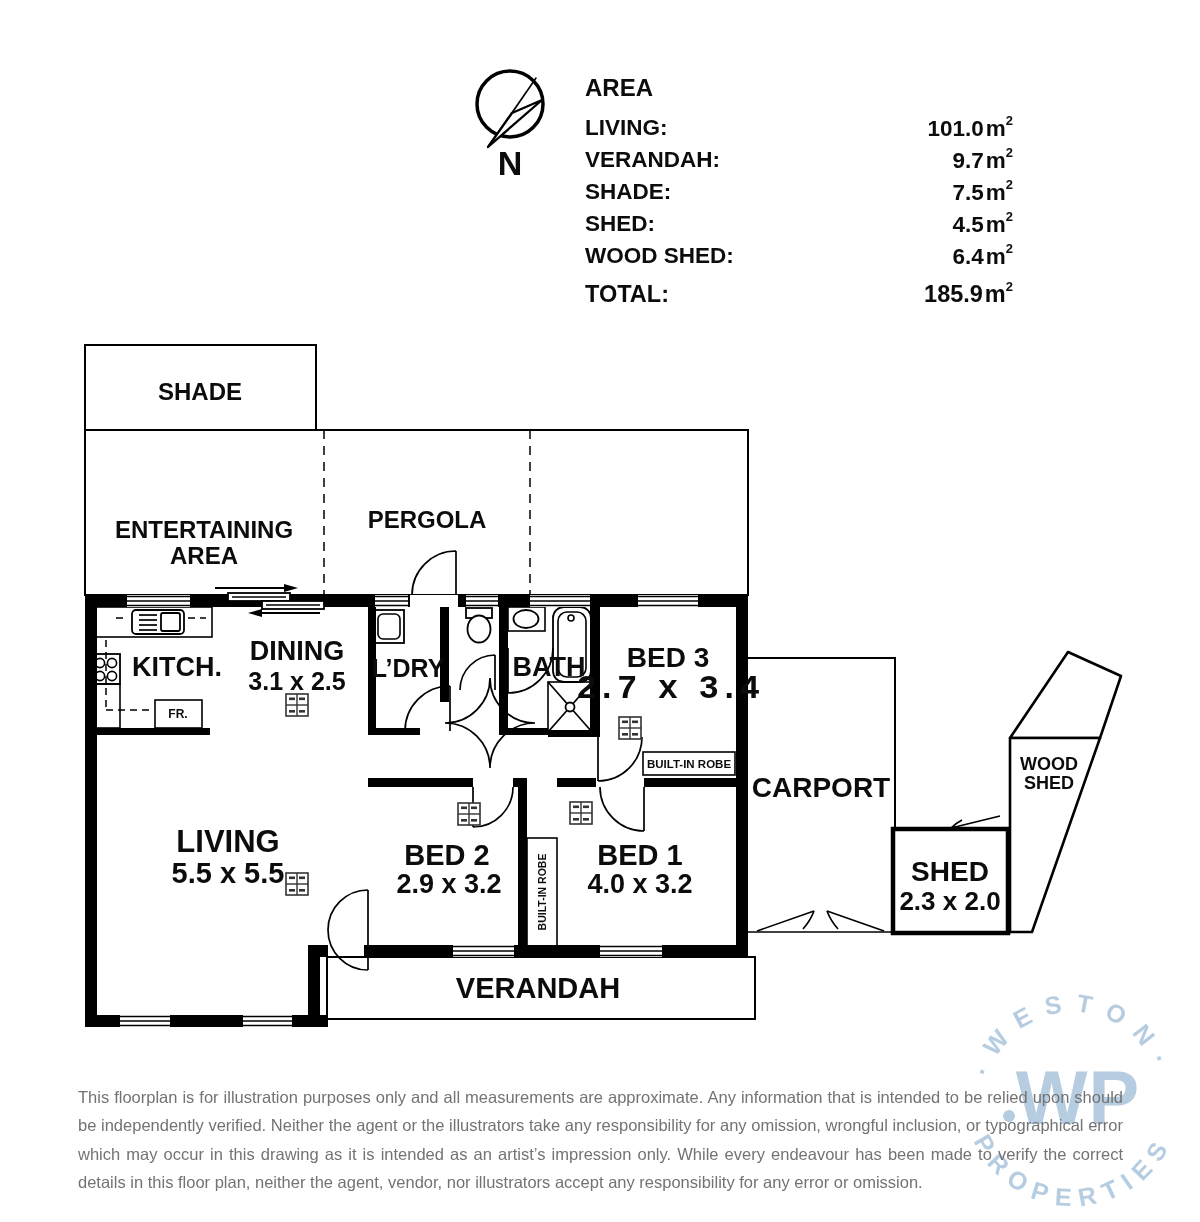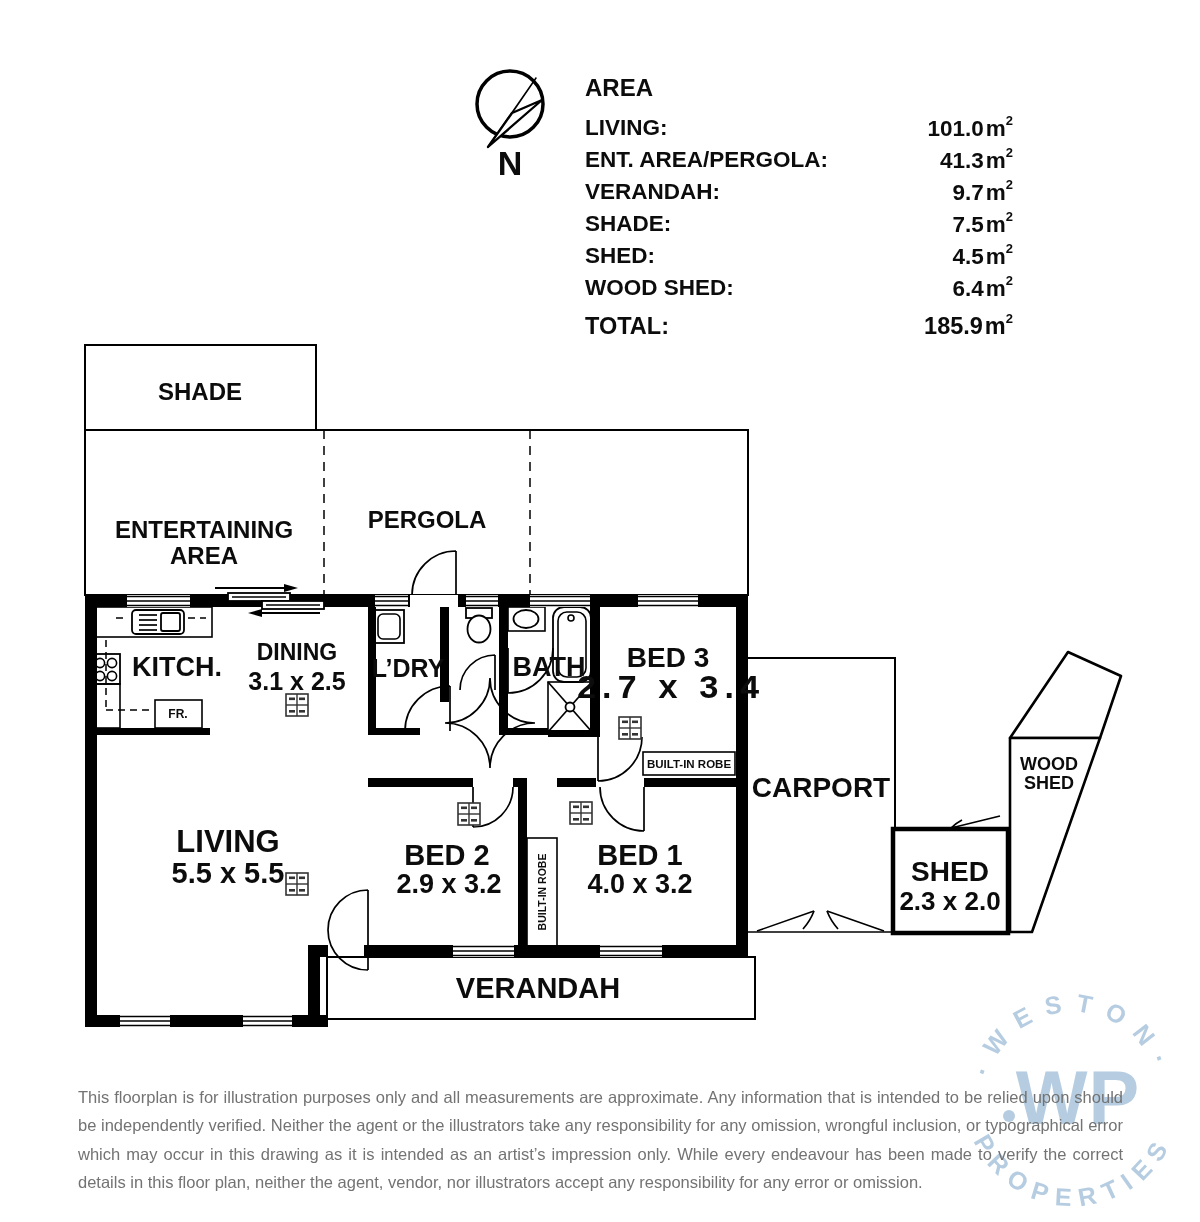--- a/index.html
+++ b/index.html
@@ -227,24 +227,20 @@
   </g>
 </svg>
 
 <div class="area">
   <div class="area-title">AREA</div>
   <div class="area-row">
     <span>LIVING:</span>
     <span class="area-val"><span>101.0</span> <span>m</span><sup>2</sup></span>
   </div>
   <div class="area-row">
-    <span>ENT. AREA/PERGOLA:</span>
-    <span class="area-val"><span>41.3</span> <span>m</span><sup>2</sup></span>
-  </div>
-  <div class="area-row">
     <span>VERANDAH:</span>
     <span class="area-val"><span>9.7</span> <span>m</span><sup>2</sup></span>
   </div>
   <div class="area-row">
     <span>SHADE:</span>
     <span class="area-val"><span>7.5</span> <span>m</span><sup>2</sup></span>
   </div>
   <div class="area-row">
     <span>SHED:</span>
     <span class="area-val"><span>4.5</span> <span>m</span><sup>2</sup></span>
@@ -262,21 +258,21 @@
 <div class="lbl" style="left:510px;top:163px;font-size:34px;">N</div>
 
 <div class="lbl" style="left:200px;top:392px;font-size:24px;">SHADE</div>
 <div class="lbl" style="left:204px;top:523px;font-size:24px;">
   <span style="display:block;margin-top:40px;">ENTERTAINING</span>
   <span style="display:block;">AREA</span>
 </div>
 <div class="lbl" style="left:427px;top:520px;font-size:24px;text-align:right;">PERGOLA</div>
 <div class="lbl" style="left:177px;top:668px;font-size:27px;">KITCH.</div>
 <div class="lbl" style="left:178px;top:714px;font-size:12px;">FR.</div>
-<div class="lbl" style="left:297px;top:652px;font-size:23px;">DINING</div>
+<div class="lbl" style="left:297px;top:652px;font-size:27px;">DINING</div>
 <div class="lbl" style="left:297px;top:681px;font-size:25px;">3.1 x 2.5</div>
 <div class="lbl" style="left:408px;top:668px;font-size:25px;">L’DRY</div>
 <div class="lbl" style="left:549px;top:668px;font-size:27px;">BATH</div>
 <div class="lbl" style="left:668px;top:658px;font-size:28px;">BED 3</div>
 <div class="lbl" style="left:668px;top:689px;font-size:34px;font-family:Liberation Mono, monospace;">2.7 x 3.4</div>
 <div class="lbl" style="left:689px;top:764px;font-size:11.5px;">BUILT-IN ROBE</div>
 <div class="lbl" style="left:228px;top:842px;font-size:31px;">LIVING</div>
 <div class="lbl" style="left:228px;top:874px;font-size:29px;">5.5 x 5.5</div>
 <div class="lbl" style="left:447px;top:856px;font-size:29px;">BED 2</div>
 <div class="lbl" style="left:449px;top:885px;font-size:27px;">2.9 x 3.2</div>

